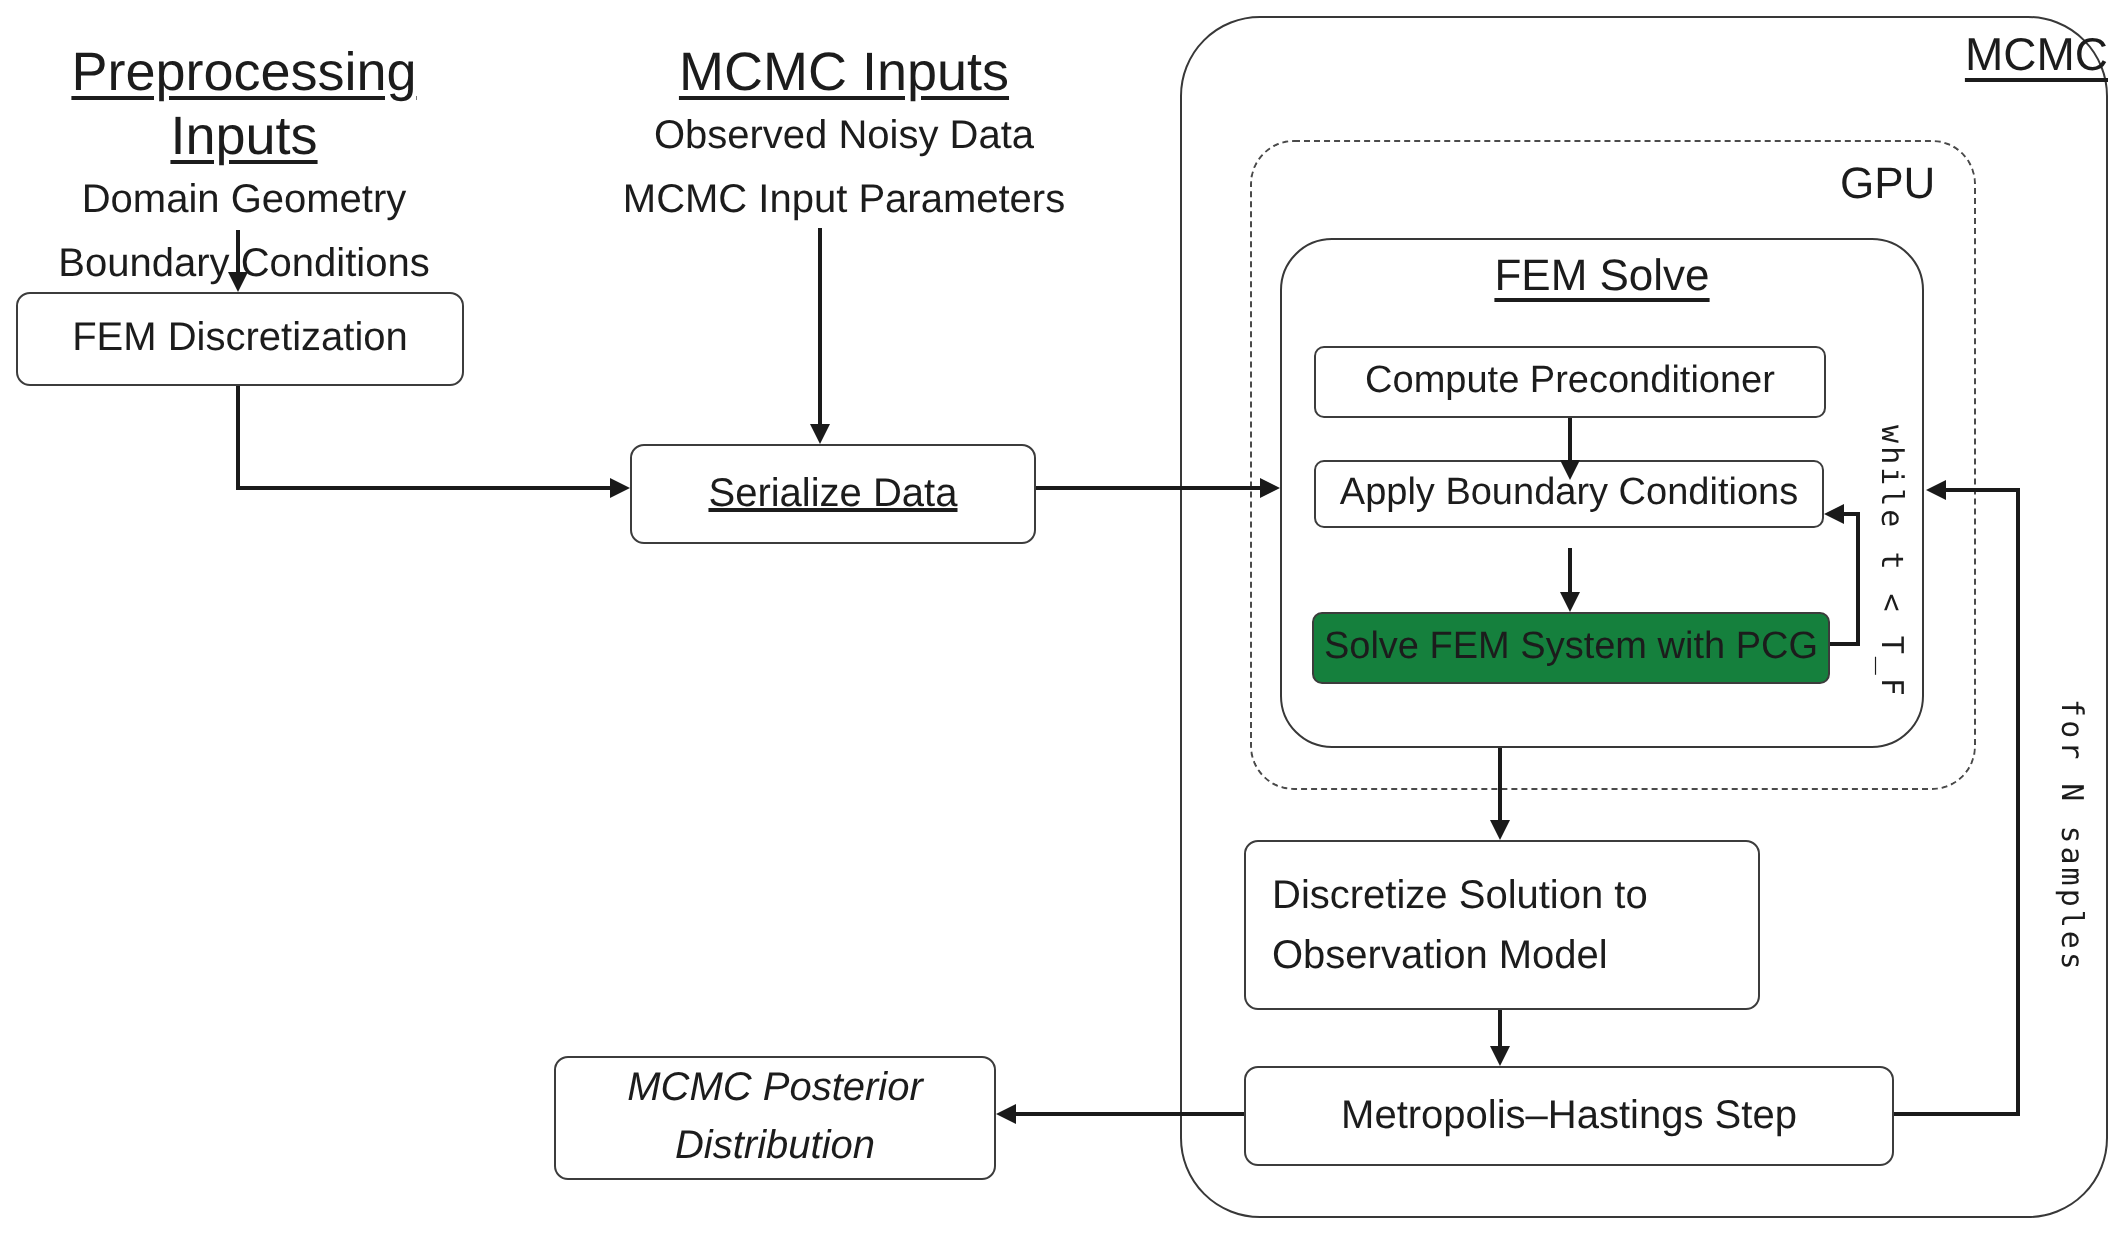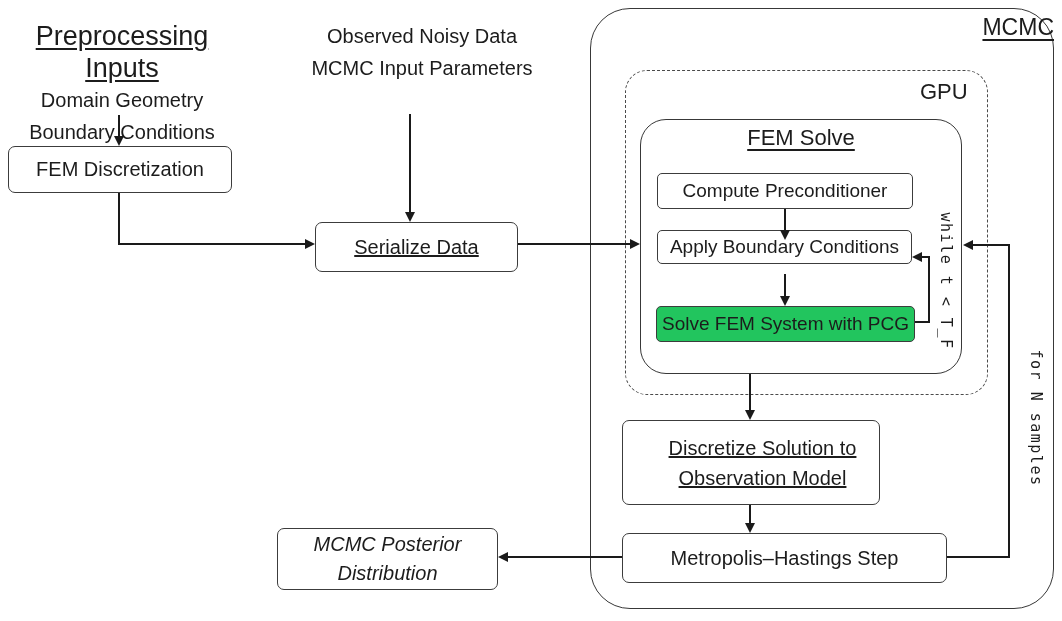--- a/index.html
+++ b/index.html
@@ -9,23 +9,23 @@
   }
   .txt-group{position:absolute;text-align:center;line-height:32px;font-size:20px;}
   .grp-title{font-size:27px;text-decoration:underline;text-underline-offset:3px;}
   .node{
     position:absolute;box-sizing:border-box;background:#ffffff;
     border:1.5px solid #3c3c3c;border-radius:7px;
     display:flex;align-items:center;justify-content:center;
     font-size:20px;text-align:center;
   }
   .node.small{font-size:19px;border-radius:5px;}
-  .node.gray{background:#22c55e;}
+  .node.gray{background:#15803d;}
   .node.multiline{flex-direction:column;line-height:30px;}
-  .node.leftalign{align-items:center;padding-left:23px;text-align:left;text-decoration:underline;}
+  .node.leftalign{align-items:flex-start;padding-left:13px;text-align:left;}
   .container{position:absolute;box-sizing:border-box;border:1.5px solid #383838;background:transparent;}
   #mcmc-container{border-radius:40px;}
   #gpu-container{border:1.6px dashed #4a4a4a;border-radius:22px;}
   #fem-solve-container{border-radius:26px;}
   .container-title{
     position:absolute;left:0;width:100%;text-align:center;font-size:23px;
     text-decoration:underline;text-underline-offset:4px;
   }
   .corner-label{position:absolute;font-size:22px;}
   .vlabel{
@@ -44,20 +44,21 @@
 
 <div id="canvas">
 
   <div class="txt-group" style="left:0px;top:20px;width:244px;">
     <div class="grp-title">Preprocessing Inputs</div>
     <div>Domain Geometry</div>
     <div>Boundary Conditions</div>
   </div>
 
   <div class="txt-group" style="left:292px;top:20px;width:260px;">
+    <div class="grp-title">MCMC Inputs</div>
     <div>Observed Noisy Data</div>
     <div>MCMC Input Parameters</div>
   </div>
 
   <div id="mcmc-container" class="container" style="left:590px;top:8px;width:464px;height:601px;"></div>
   <div class="container-title" style="left:590px;top:14px;width:464px;text-align:right;">MCMC</div>
 
   <div id="gpu-container" class="container" style="left:625px;top:70px;width:363px;height:325px;"></div>
   <div class="corner-label" style="left:920px;top:79px;">GPU</div>
 

